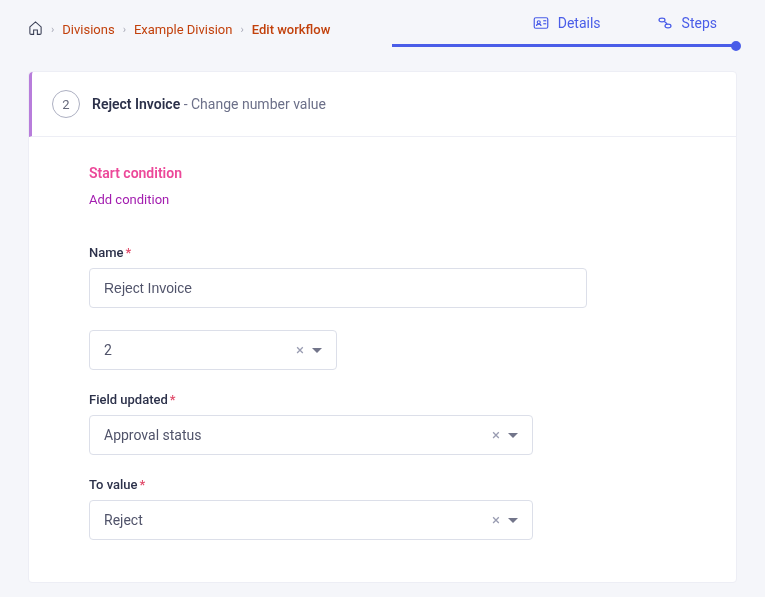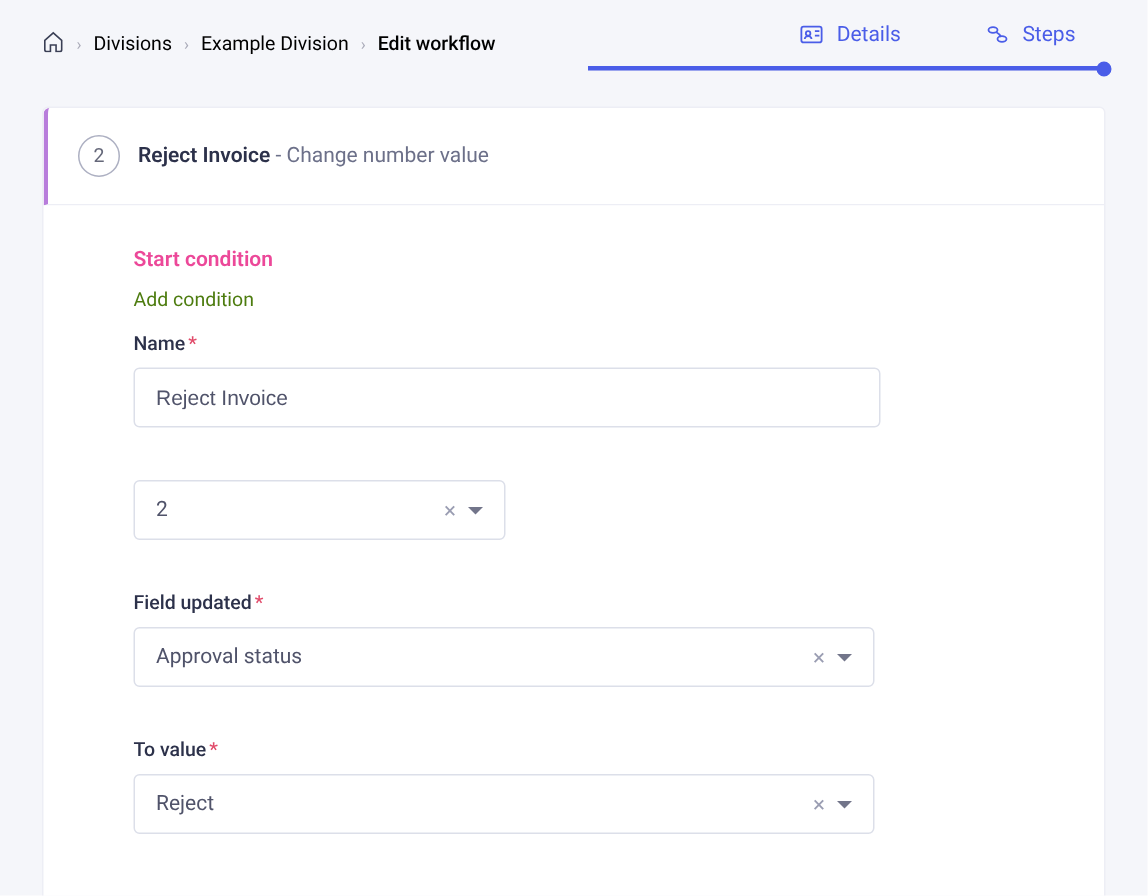--- a/index.html
+++ b/index.html
@@ -17,21 +17,21 @@
       justify-content: space-between;
       padding: 14px 28px 0 28px;
     }
     .breadcrumb {
       display: flex;
       align-items: center;
       gap: 8px;
       font-size: 13px;
       color: #3a3f55;
     }
-    .breadcrumb .crumb { color: #000000; cursor: pointer; }
+    .breadcrumb .crumb { color: #c2410c; cursor: pointer; }
     .breadcrumb .crumb.current { font-weight: 500; }
     .chev { color: #a9aab8; font-size: 11px; }
     .home-svg { width: 15px; height: 15px; fill: none; stroke: #3a3f55; stroke-width: 1.7; }
     .tabs-wrap {
       display: flex;
       gap: 55px;
       align-items: flex-end;
       padding-right: 20px;
     }
     .tab {
@@ -103,26 +103,26 @@
       max-width: 640px;
     }
     .section-label {
       font-size: 14px;
       font-weight: 600;
       color: #ec4899;
       margin-bottom: 8px;
     }
     .add-link {
       font-size: 13px;
-      color: #4d7c0f;
-      cursor: pointer;
-      margin-bottom: 14px;
+      color: #a21caf;
+      cursor: pointer;
+      margin-bottom: 38px;
       display: inline-block;
     }
-    .field-group { margin-bottom: 35px; }
+    .field-group { margin-bottom: 22px; }
     .field-label {
       font-size: 13px;
       color: #2c314a;
       margin-bottom: 8px;
       font-weight: 500;
     }
     .req { color: #e14b6a; margin-left: 2px; }
     .text-input {
       width: 100%;
       max-width: 498px;
@@ -135,21 +135,21 @@
     }
     .select-box {
       position: relative;
       display: flex;
       align-items: center;
       border: 1px solid #dcdfe9;
       border-radius: 4px;
       background: #fff;
     }
     .select-box.small { width: 248px; }
-    .select-box.full { width: 494px; }
+    .select-box.full { width: 444px; }
     .select-value {
       flex: 1;
       padding: 11px 14px;
       font-size: 14px;
       color: #50536a;
     }
     .select-controls {
       display: flex;
       align-items: center;
       gap: 8px;

